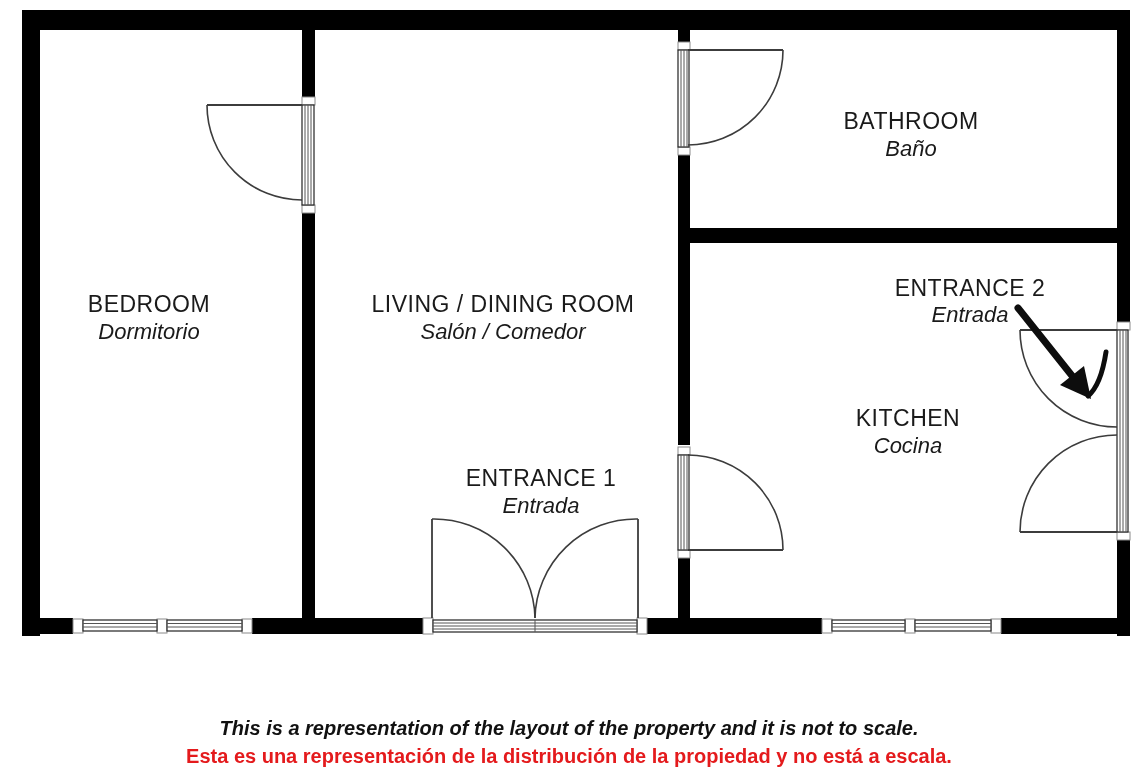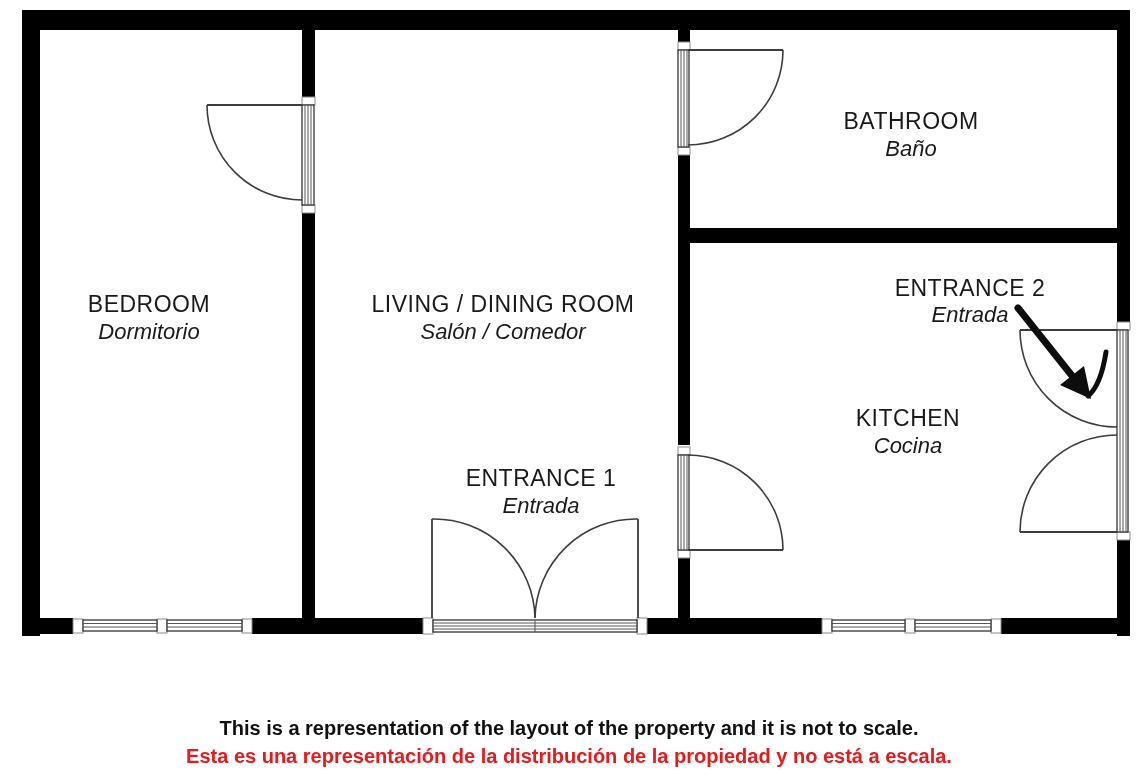--- a/index.html
+++ b/index.html
@@ -27,21 +27,21 @@
   .arc{stroke:var(--line);stroke-width:1.6;fill:none;}
   .caps{font:23px "Liberation Sans", sans-serif;fill:var(--text);letter-spacing:.5px;}
   .es{font:italic 22px "Liberation Sans", sans-serif;fill:var(--text);}
   .arrow-shaft{stroke:#0d0d0d;stroke-width:7;stroke-linecap:round;fill:none;}
   .arrow-swoosh{stroke:#0d0d0d;stroke-width:5;stroke-linecap:round;fill:none;}
   .arrow-head{fill:#0d0d0d;stroke:none;}
   .disclaimer{
     position:absolute;left:0;top:714px;width:1138px;
     text-align:center;font-weight:bold;font-size:20px;line-height:28px;
   }
-  .disclaimer .en{color:var(--disc-en);}
+  .disclaimer .en{color:var(--disc-en);font-style:italic;}
   .disclaimer .es-line{color:var(--disc-es);}
 </style>
 </head>
 <body>
 
 <div class="stage">
 
   <svg width="1138" height="700" viewBox="0 0 1138 700">
 
     <g>

